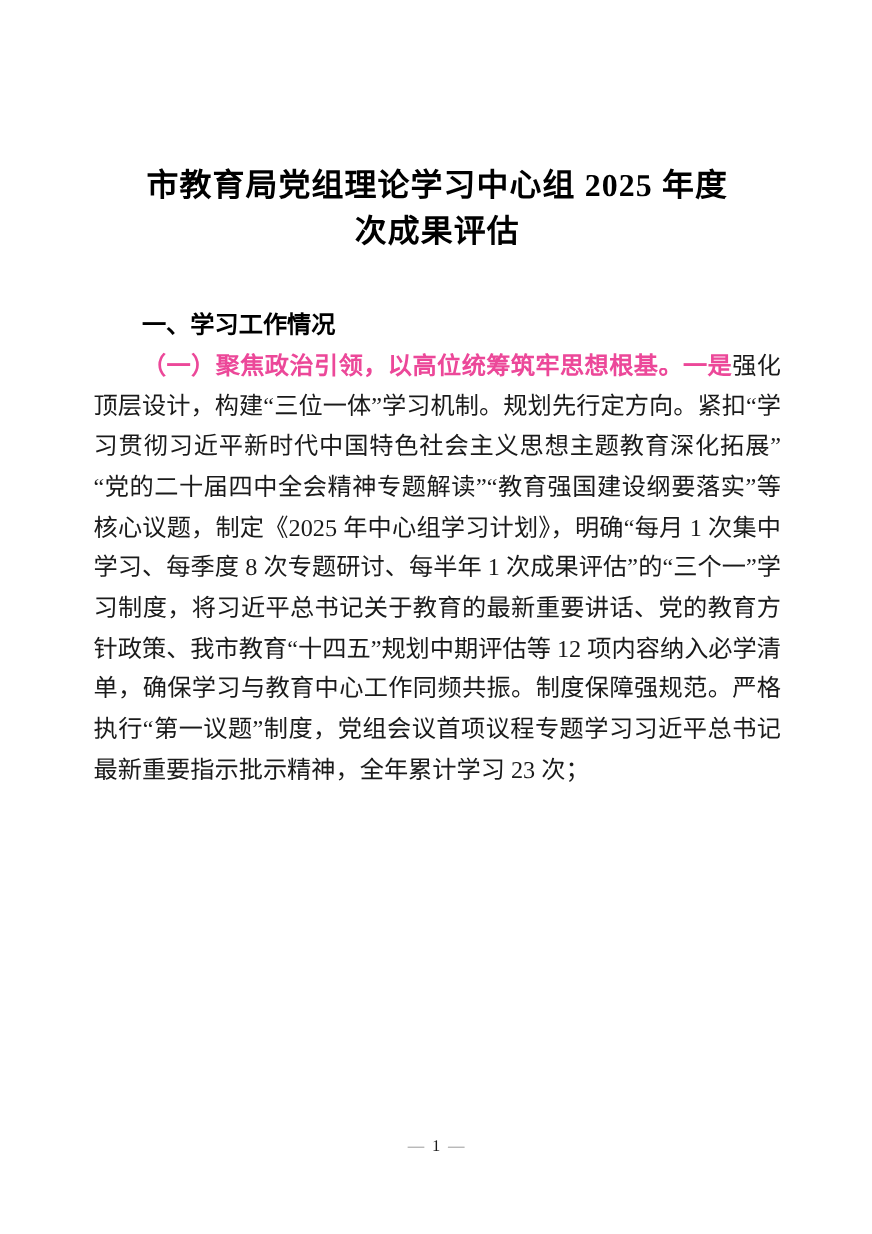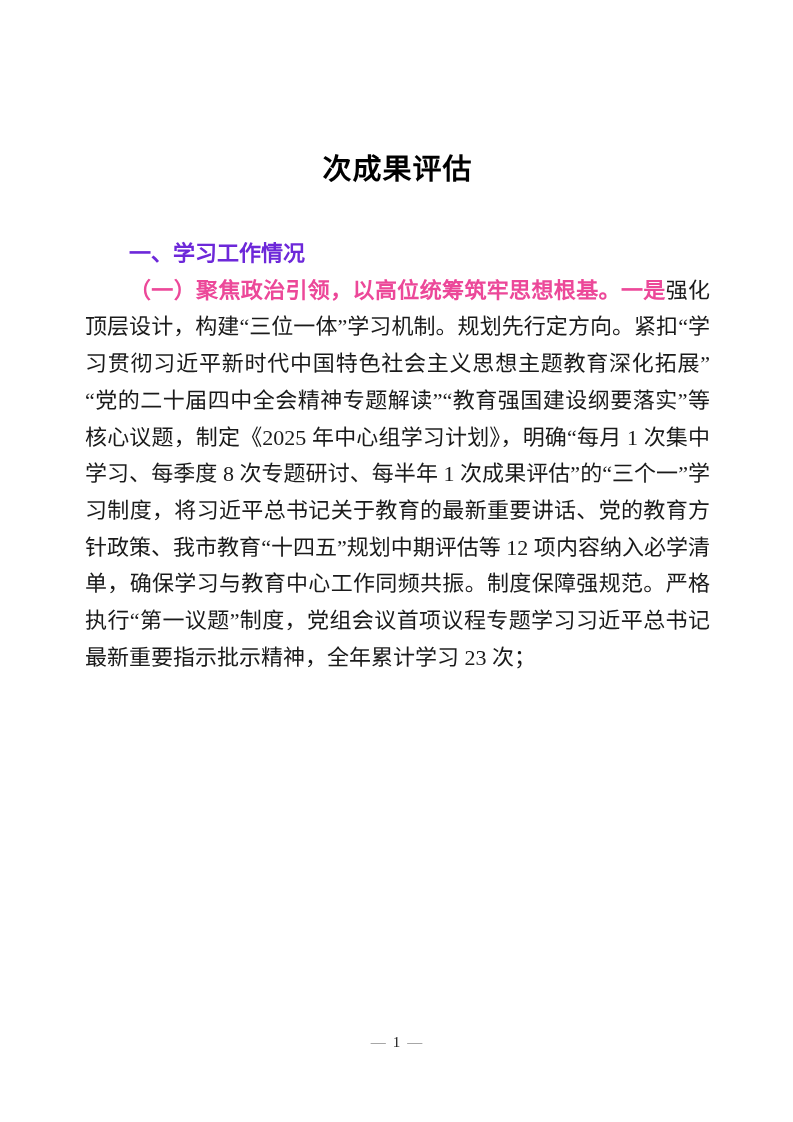--- a/index.html
+++ b/index.html
@@ -32,21 +32,21 @@
   .doc-body p {
     margin: 0;
     font-size: 22px;
     line-height: 36.7px;
     text-align: justify;
     text-justify: inter-ideograph;
     text-indent: 2em;
     color: #1a1a1a;
     word-break: break-all;
   }
-  .doc-body p.heading span { font-weight: bold; color: #6d28d9; }
+  .doc-body p.heading span { font-weight: bold; color: #000000; }
   .doc-body span.bold { font-weight: bold; color: #ec4899; }
   .page-footer {
     position: absolute;
     left: 0;
     right: 0;
     top: 1032px;
     text-align: center;
     font-size: 15px;
     line-height: 20px;
   }
@@ -57,20 +57,21 @@
   .page-footer .num {
     color: #1a1a1a;
   }
 </style>
 </head>
 <body>
 
 <div class="page">
 
   <div class="doc-title">
+    <div>市教育局党组理论学习中心组 2025 年度</div>
     <div>次成果评估</div>
   </div>
 
   <div class="doc-body">
       <p class="heading"><span class="bold">一、学习工作情况</span></p>
       <p class="para"><span class="bold">（一）聚焦政治引领，以高位统筹筑牢思想根基。一是</span><span>强化顶层设计，构建“三位一体”学习机制。规划先行定方向。紧扣“学习贯彻习近平新时代中国特色社会主义思想主题教育深化拓展”“党的二十届四中全会精神专题解读”“教育强国建设纲要落实”等核心议题，制定《2025 年中心组学习计划》，明确“每月 1 次集中学习、每季度 8 次专题研讨、每半年 1 次成果评估”的“三个一”学习制度，将习近平总书记关于教育的最新重要讲话、党的教育方针政策、我市教育“十四五”规划中期评估等 12 项内容纳入必学清单，确保学习与教育中心工作同频共振。制度保障强规范。严格执行“第一议题”制度，党组会议首项议程专题学习习近平总书记最新重要指示批示精神，全年累计学习 23 次；</span></p>
     </div>
 
   <div class="page-footer">
     <span class="dash">—</span><span class="num">1</span><span class="dash">—</span>

